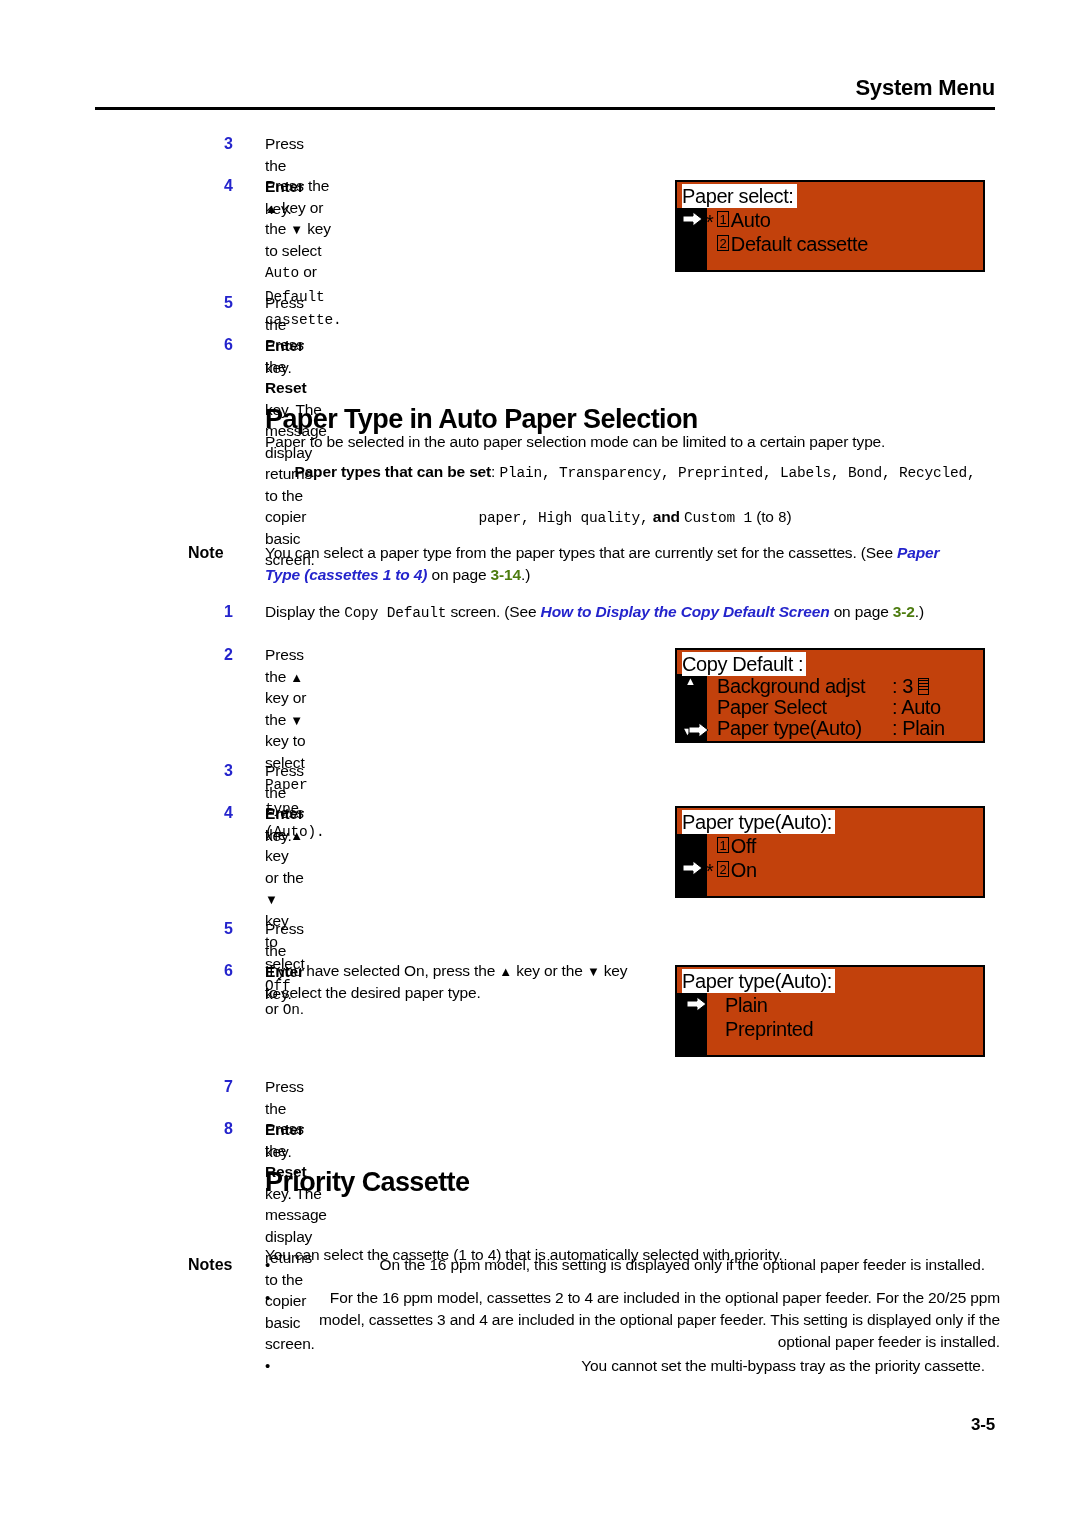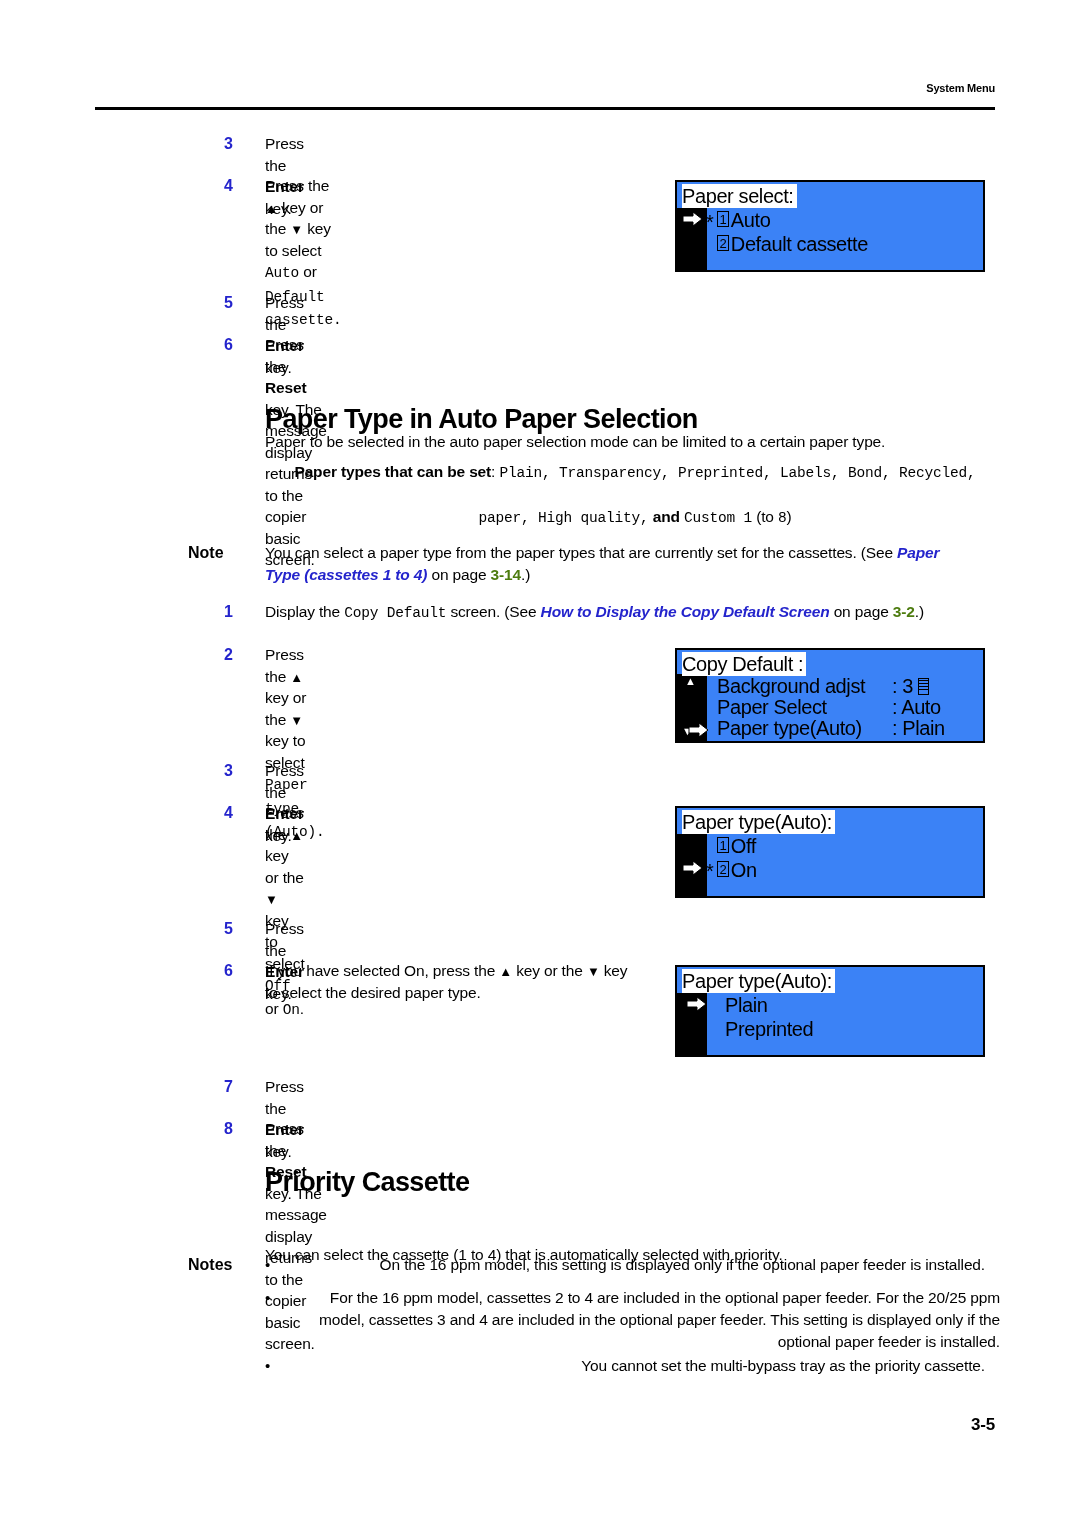--- a/index.html
+++ b/index.html
@@ -18,21 +18,21 @@
 
   
   .page-header {
     position: absolute;
     left: 95px;
     top: 78px;
     width: 900px;
     text-align: right;
   }
   .page-header .hdr-text {
-    font-size: 11px;
+    font-size: 22px;
     font-weight: bold;
     letter-spacing: -0.2px;
     line-height: 20px;
     display: block;
   }
   .header-rule {
     position: absolute;
     left: 95px;
     top: 107px;
     width: 900px;
@@ -131,21 +131,21 @@
     position: absolute;
     left: 20px;
     top: 0px;
     text-align: right;
   }
 
   
   .lcd {
     position: absolute;
     border: 2.5px solid #000;
-    background: #3b82f6;
+    background: #c2410c;
     box-sizing: border-box;
     overflow: hidden;
   }
   .lcd .rail {
     position: absolute;
     left: 0;
     width: 30px;
     background: #000;
     bottom: 0;
   }

